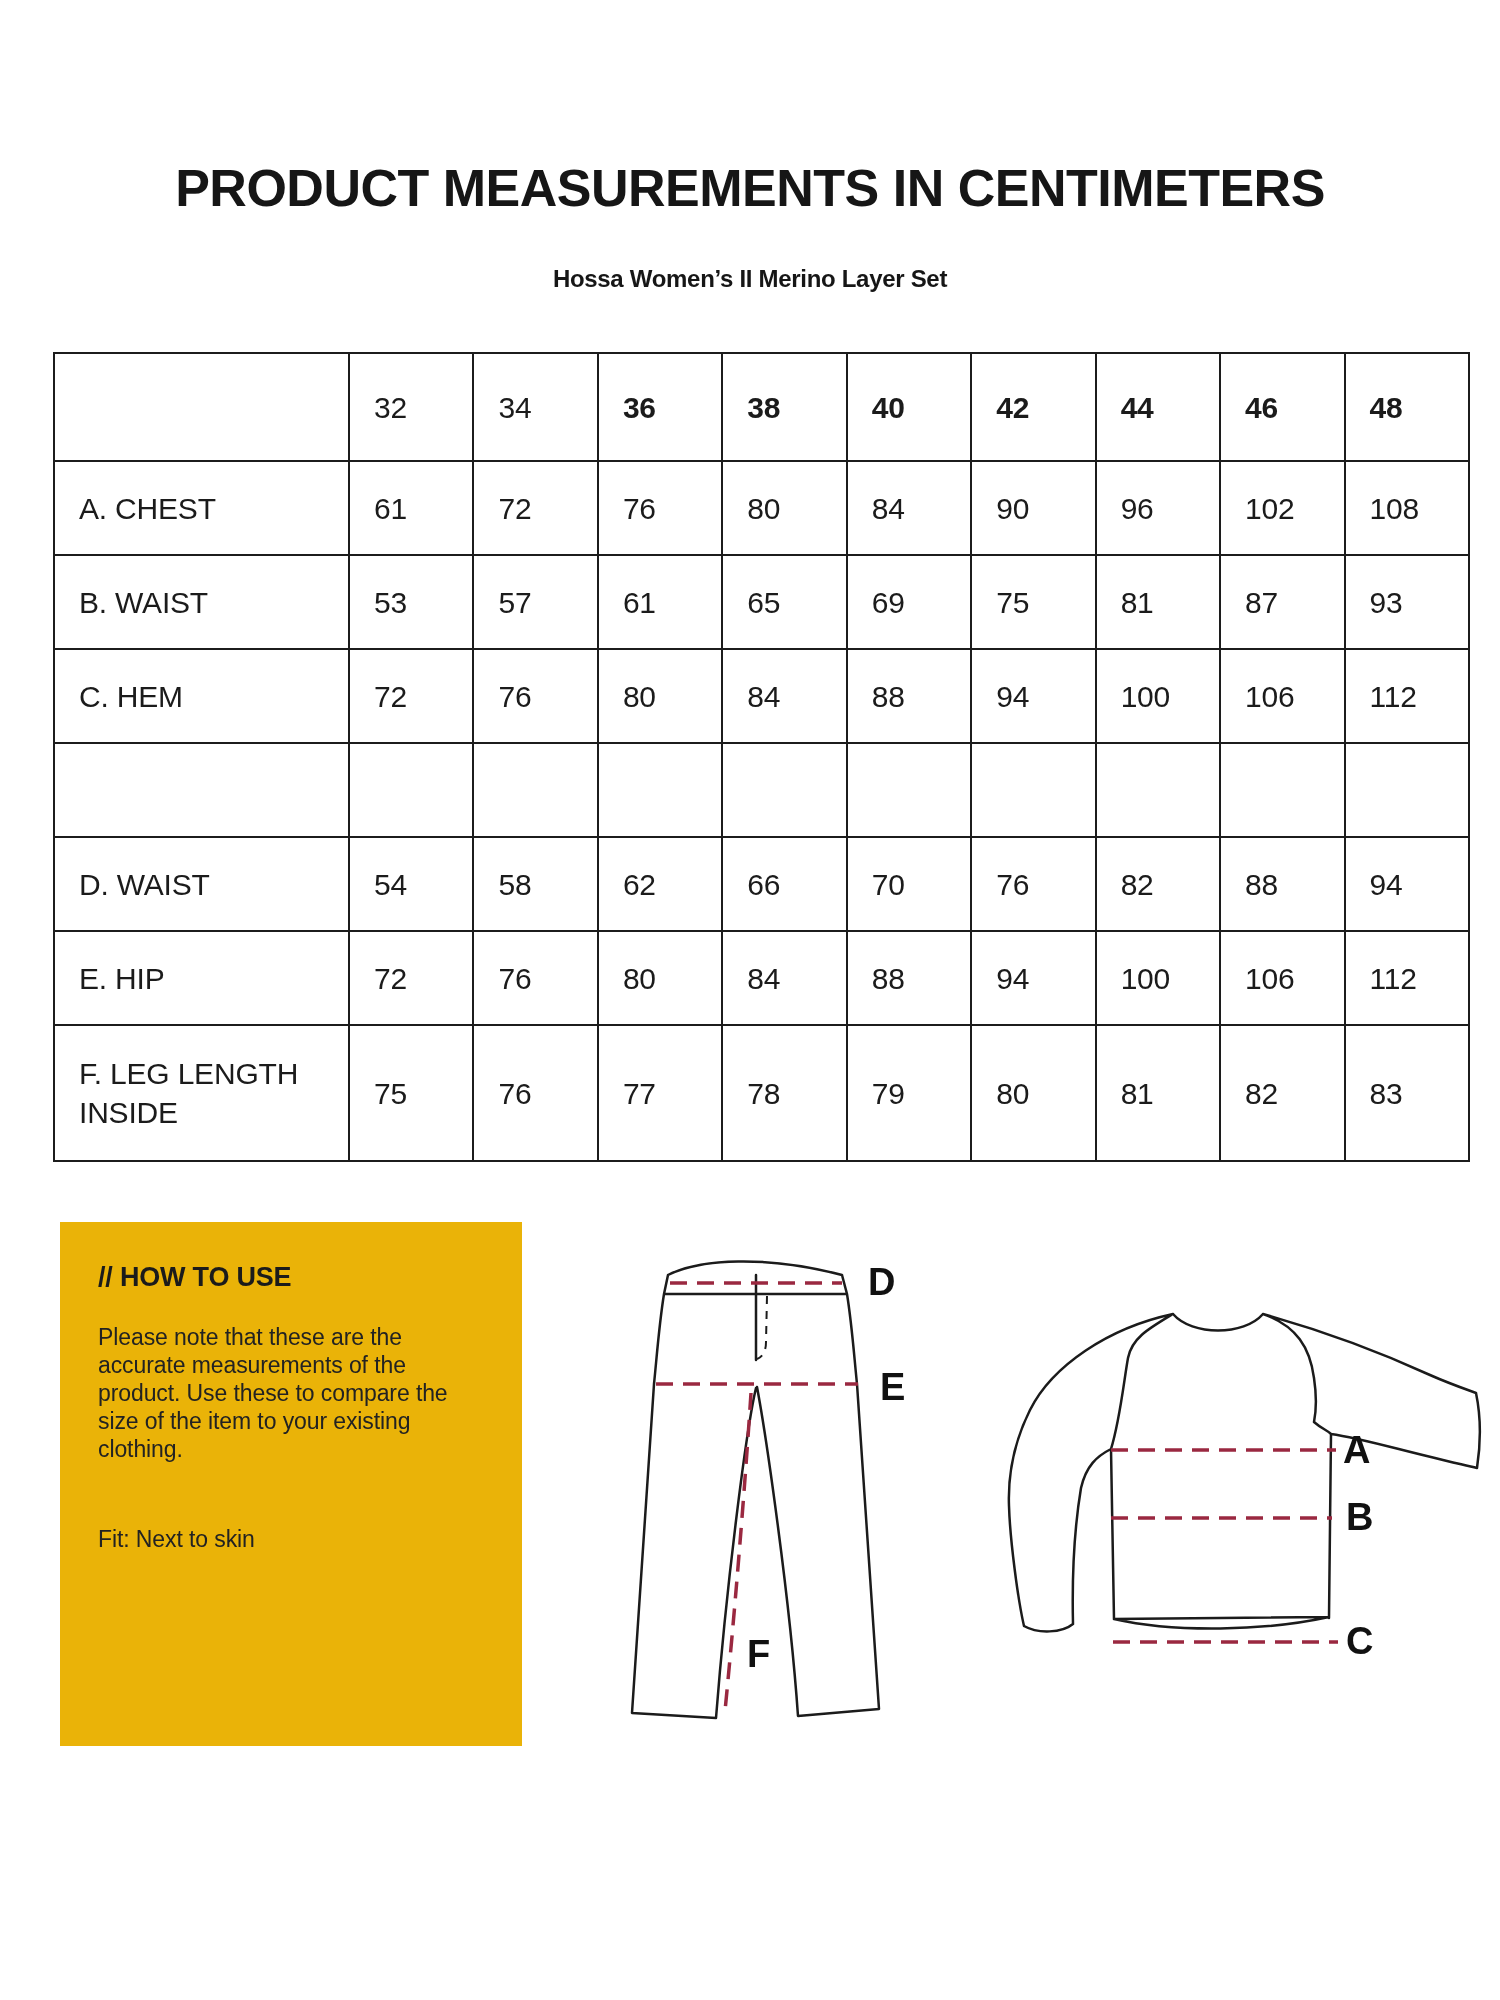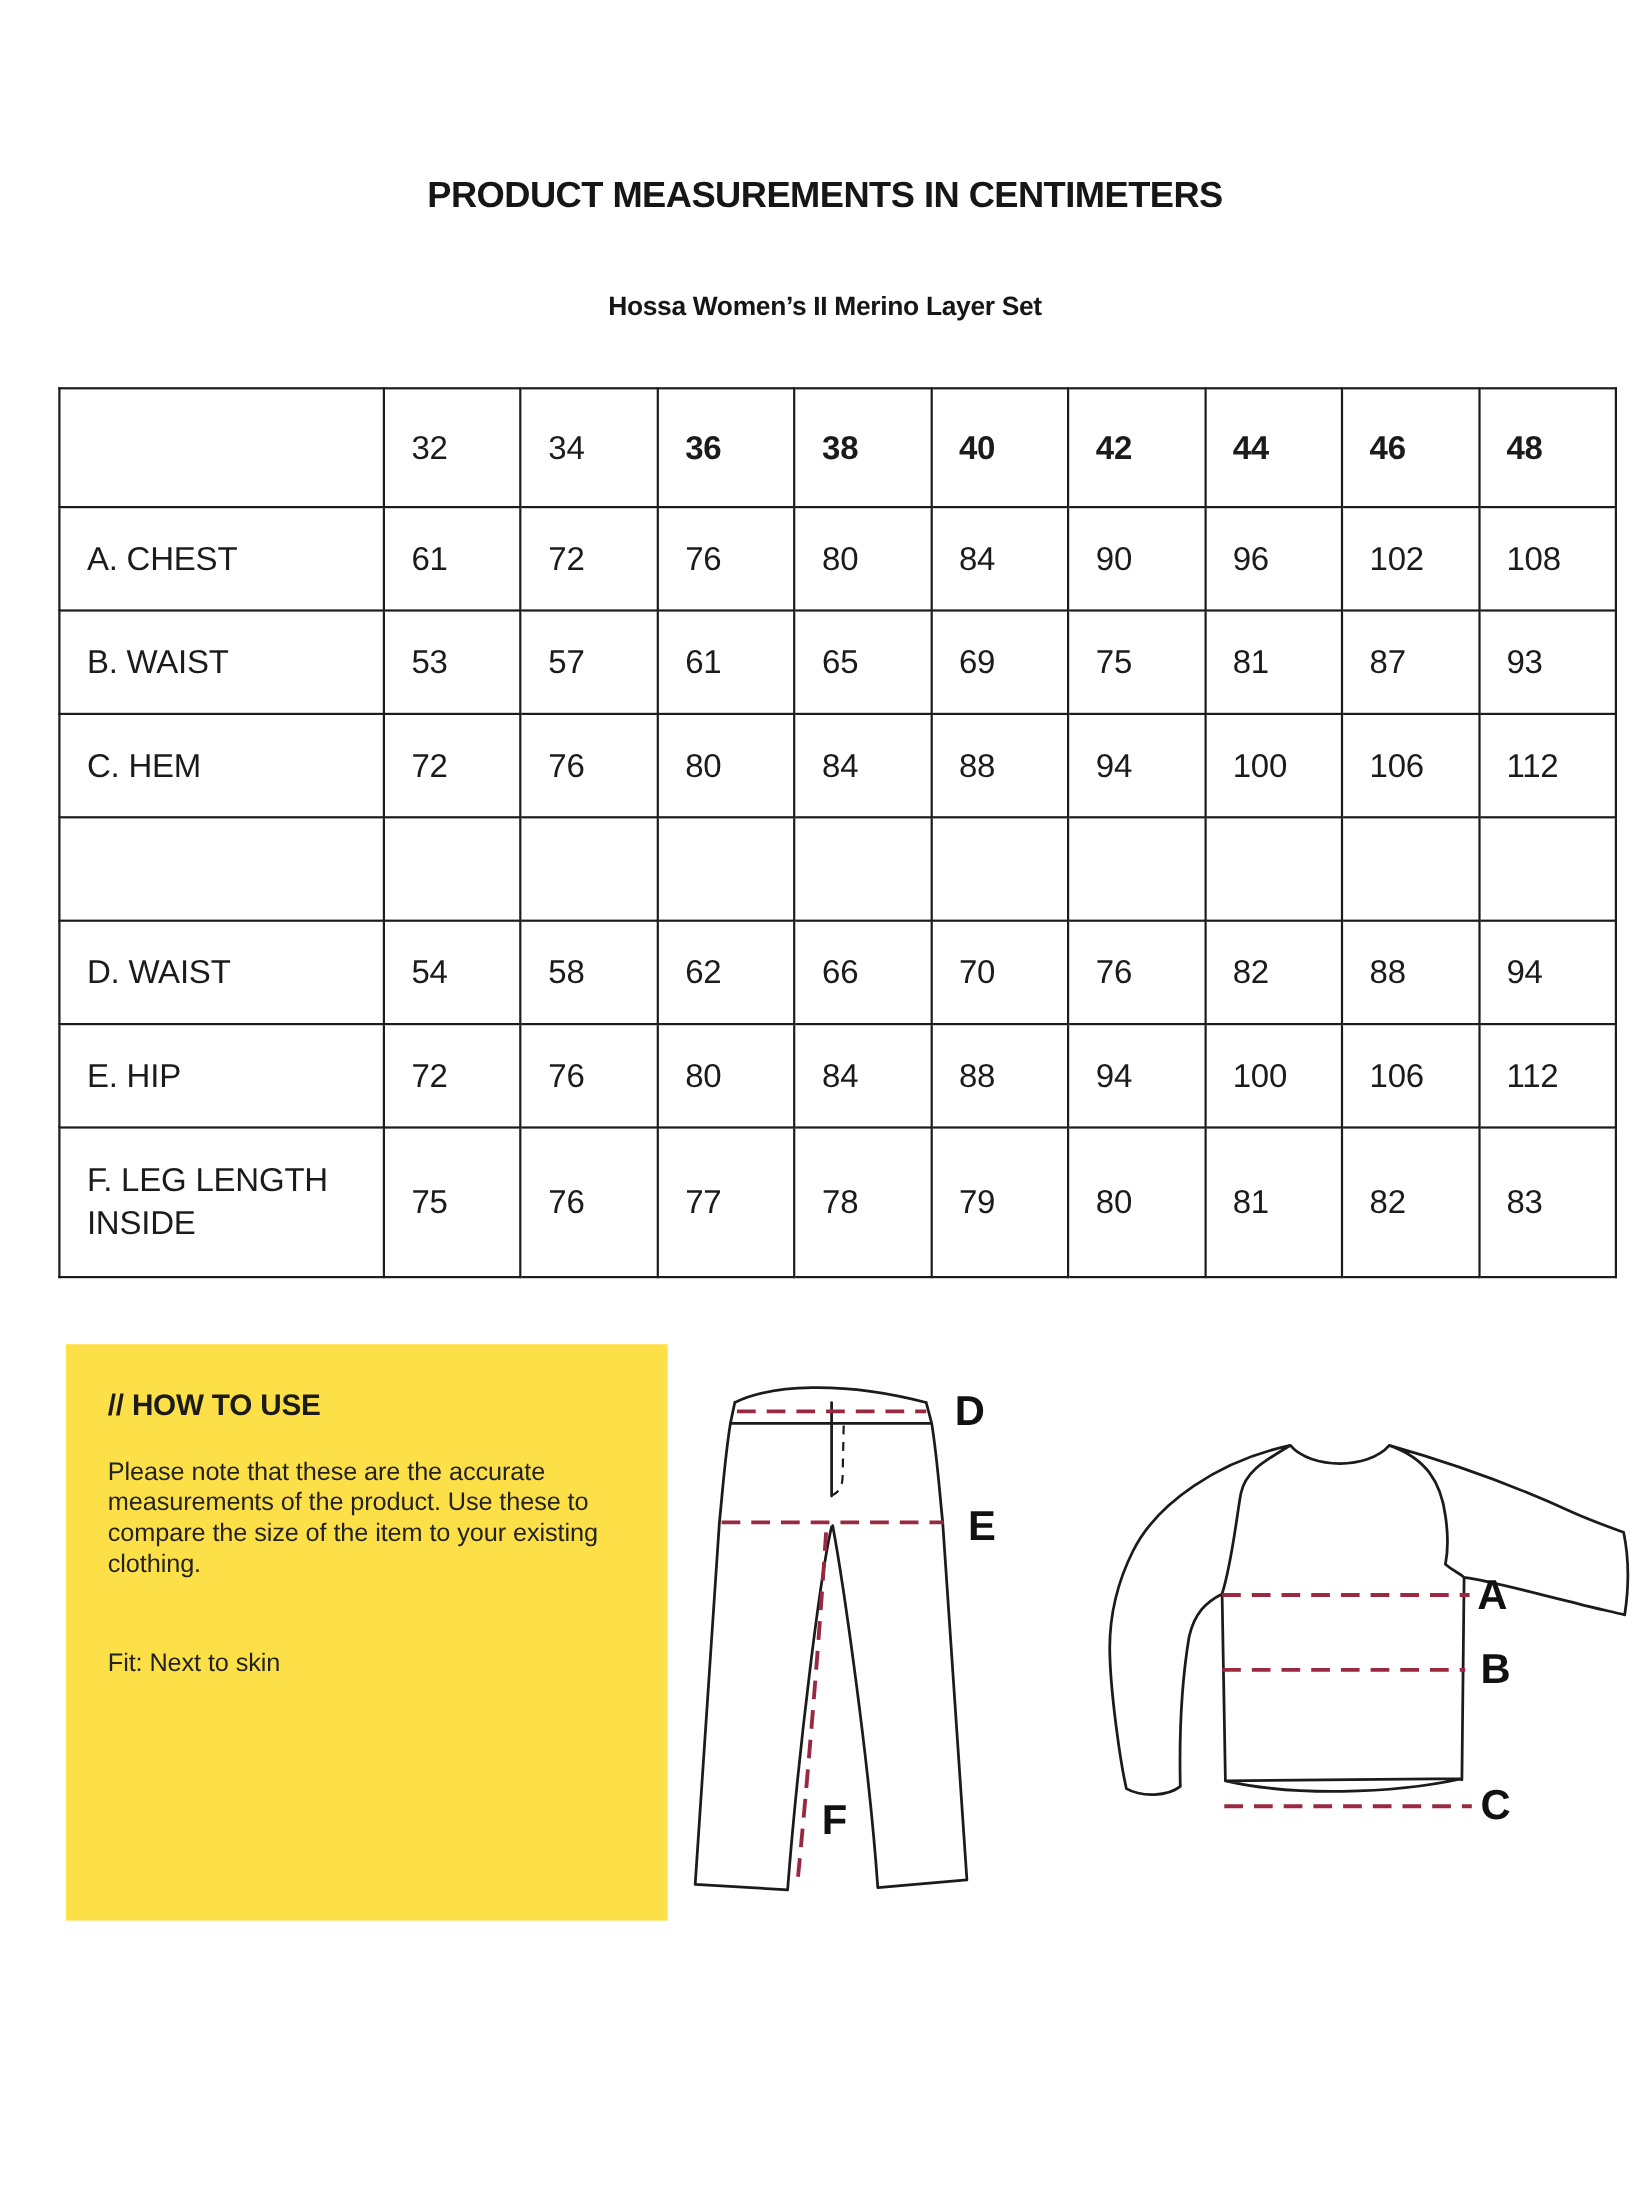--- a/index.html
+++ b/index.html
@@ -9,21 +9,21 @@
     font-family:"Liberation Sans", sans-serif;
     color:#1b1b1b;
     position:relative;
     -webkit-font-smoothing:antialiased;
   }
   .page{position:absolute;inset:0;}
 
   .title{
     position:absolute;left:0;right:0;top:158px;
     margin:0;text-align:center;
-    font-size:33px;font-weight:700;letter-spacing:-0.5px;
+    font-size:52px;font-weight:700;letter-spacing:-0.5px;
     color:#161616;
   }
   .subtitle{
     position:absolute;left:0;right:0;top:248px;
     margin:17px;text-align:center;
     font-size:24px;font-weight:700;letter-spacing:-0.3px;
     color:#161616;
   }
 
   table.measurements{
@@ -44,22 +44,22 @@
   }
   table.measurements col.label-col{width:295px;}
   table.measurements thead tr{height:108px;}
   table.measurements tbody tr{height:94px;}
   table.measurements tbody tr:last-child{height:136px;}
   table.measurements th.bold{font-weight:700;}
   table.measurements tbody th{font-weight:500;}
 
   .howto{
     position:absolute;left:60px;top:1222px;
-    width:547px;height:524px;box-sizing:border-box;
-    background:#fde047;
+    width:462px;height:524px;box-sizing:border-box;
+    background:#eab308;
     padding:40px 38px;
   }
   .howto-heading{
     font-size:27px;font-weight:700;color:#1b1b1b;
     margin:0 0 6px 0;letter-spacing:-0.2px;
   }
   .howto p{
     margin:30px 0 0 0;
     font-size:23px;line-height:28px;color:#222;
     letter-spacing:-0.1px;

